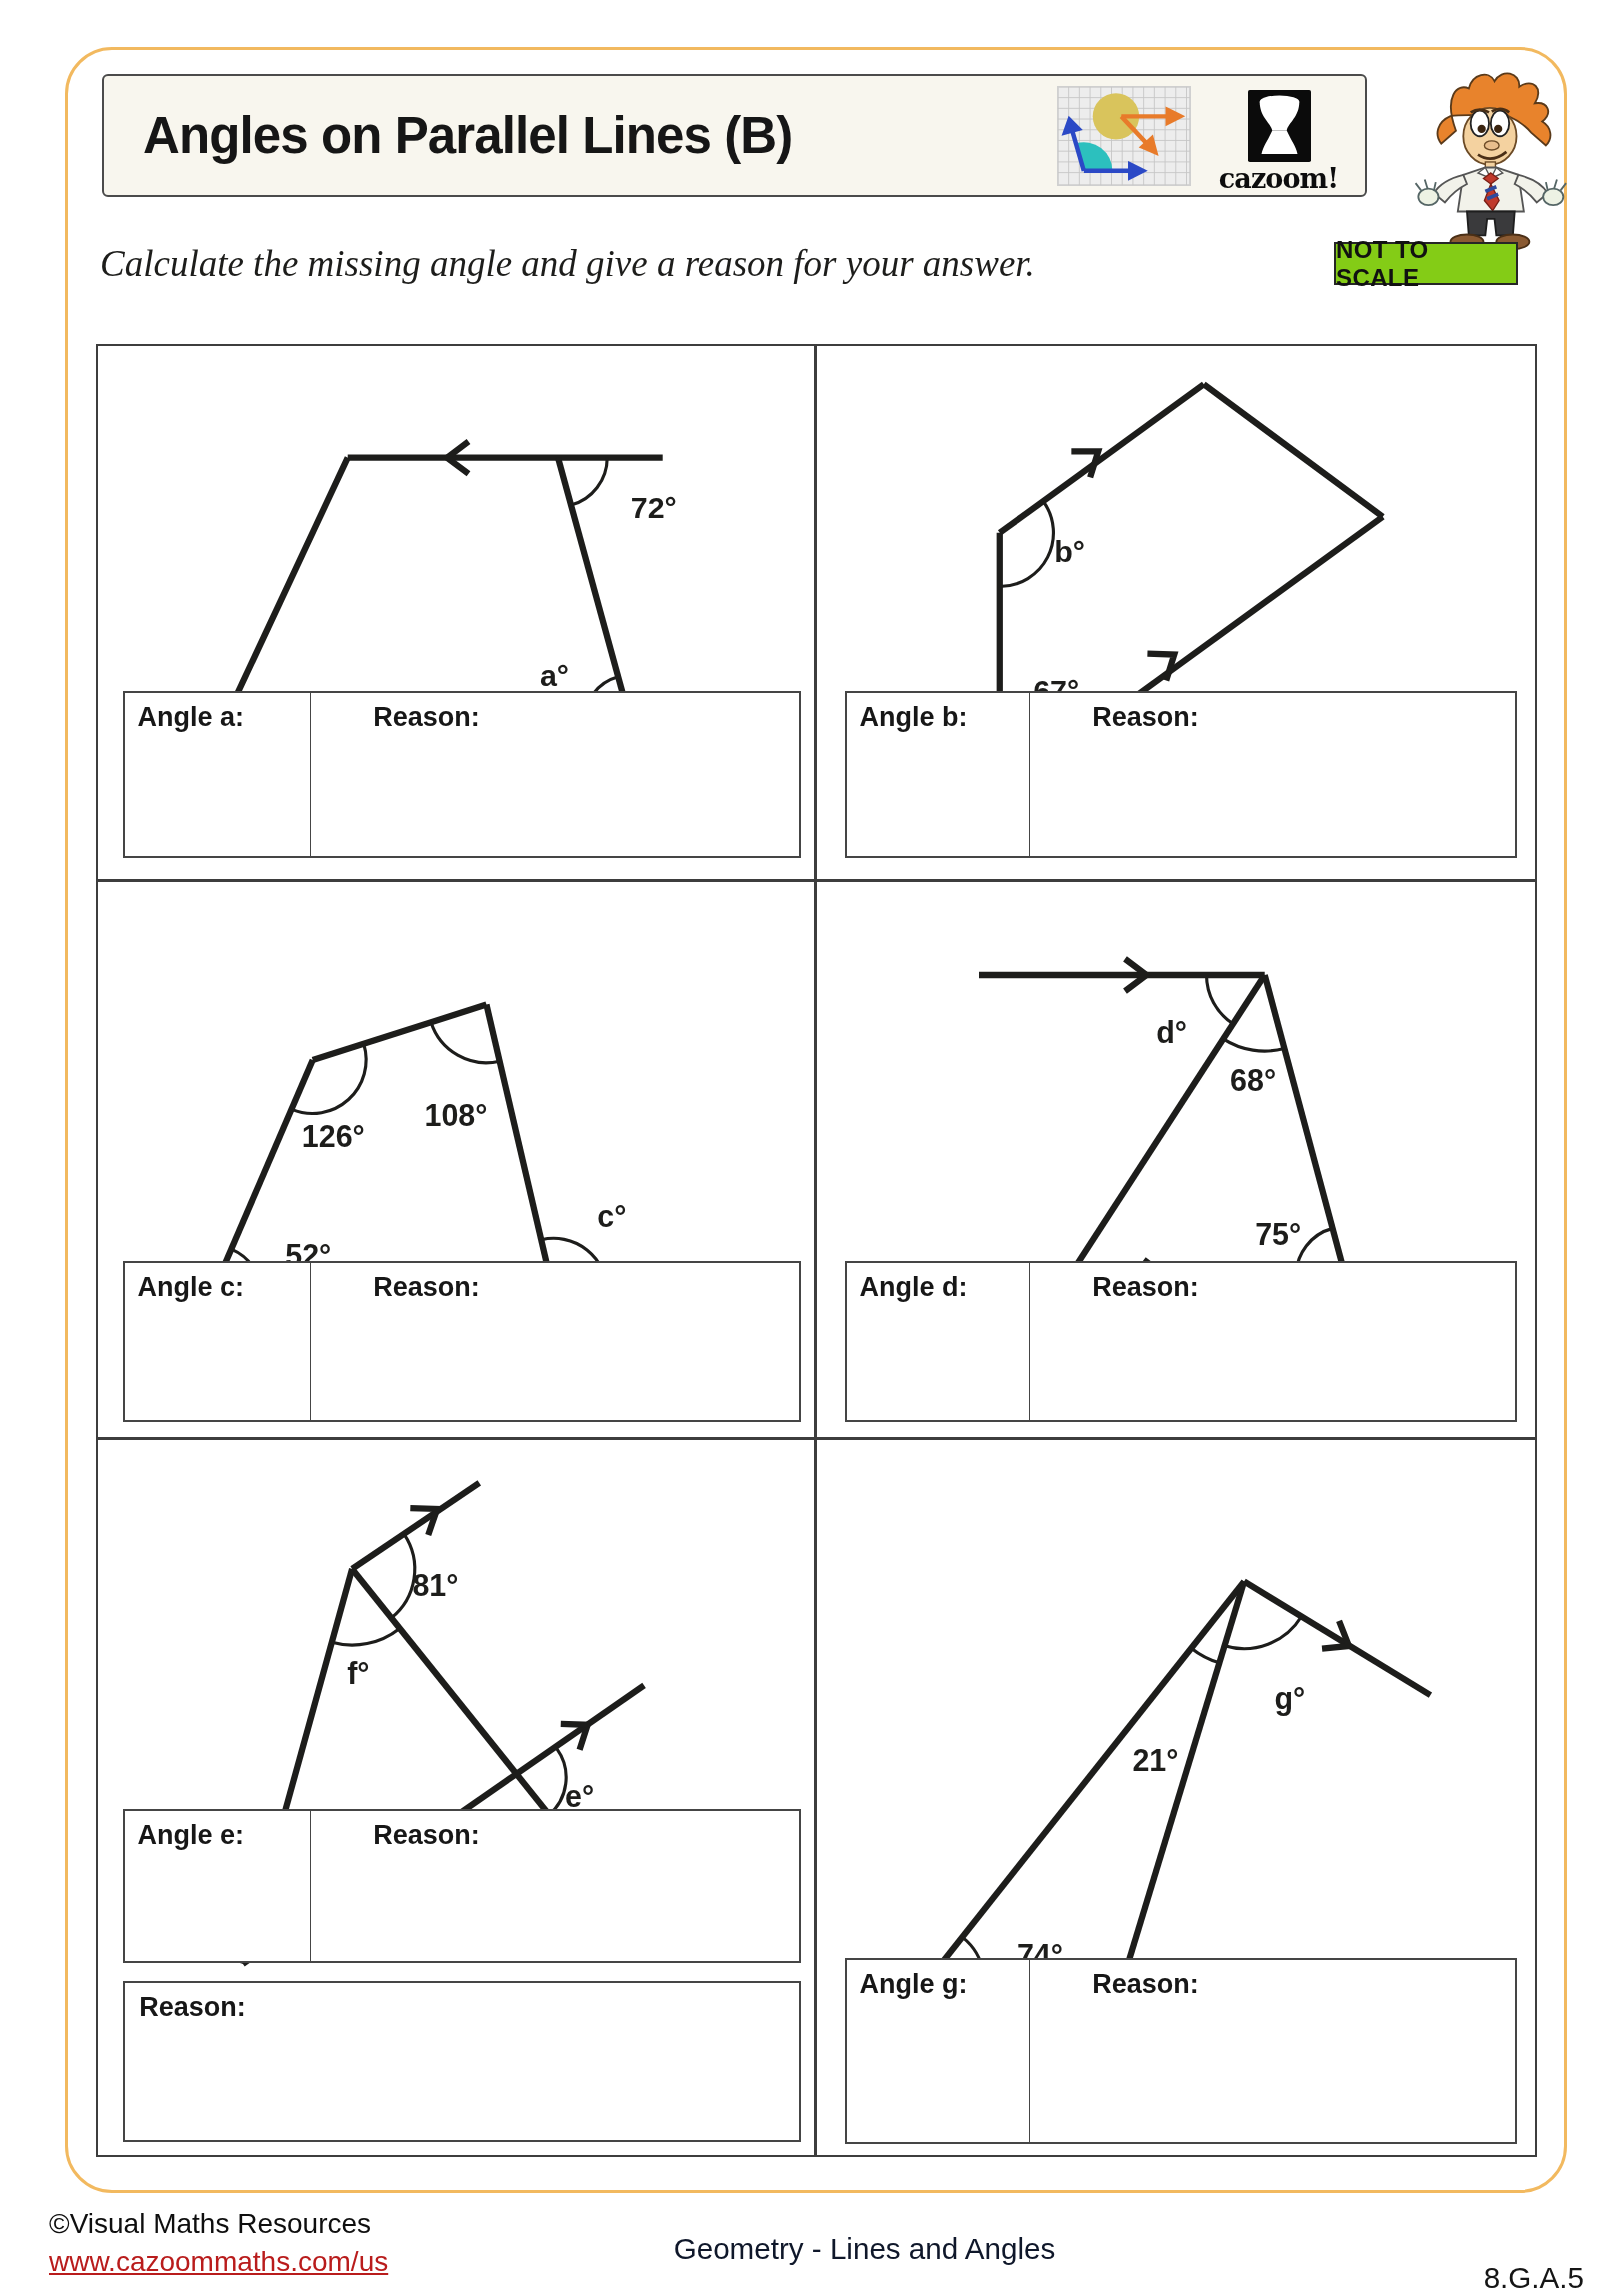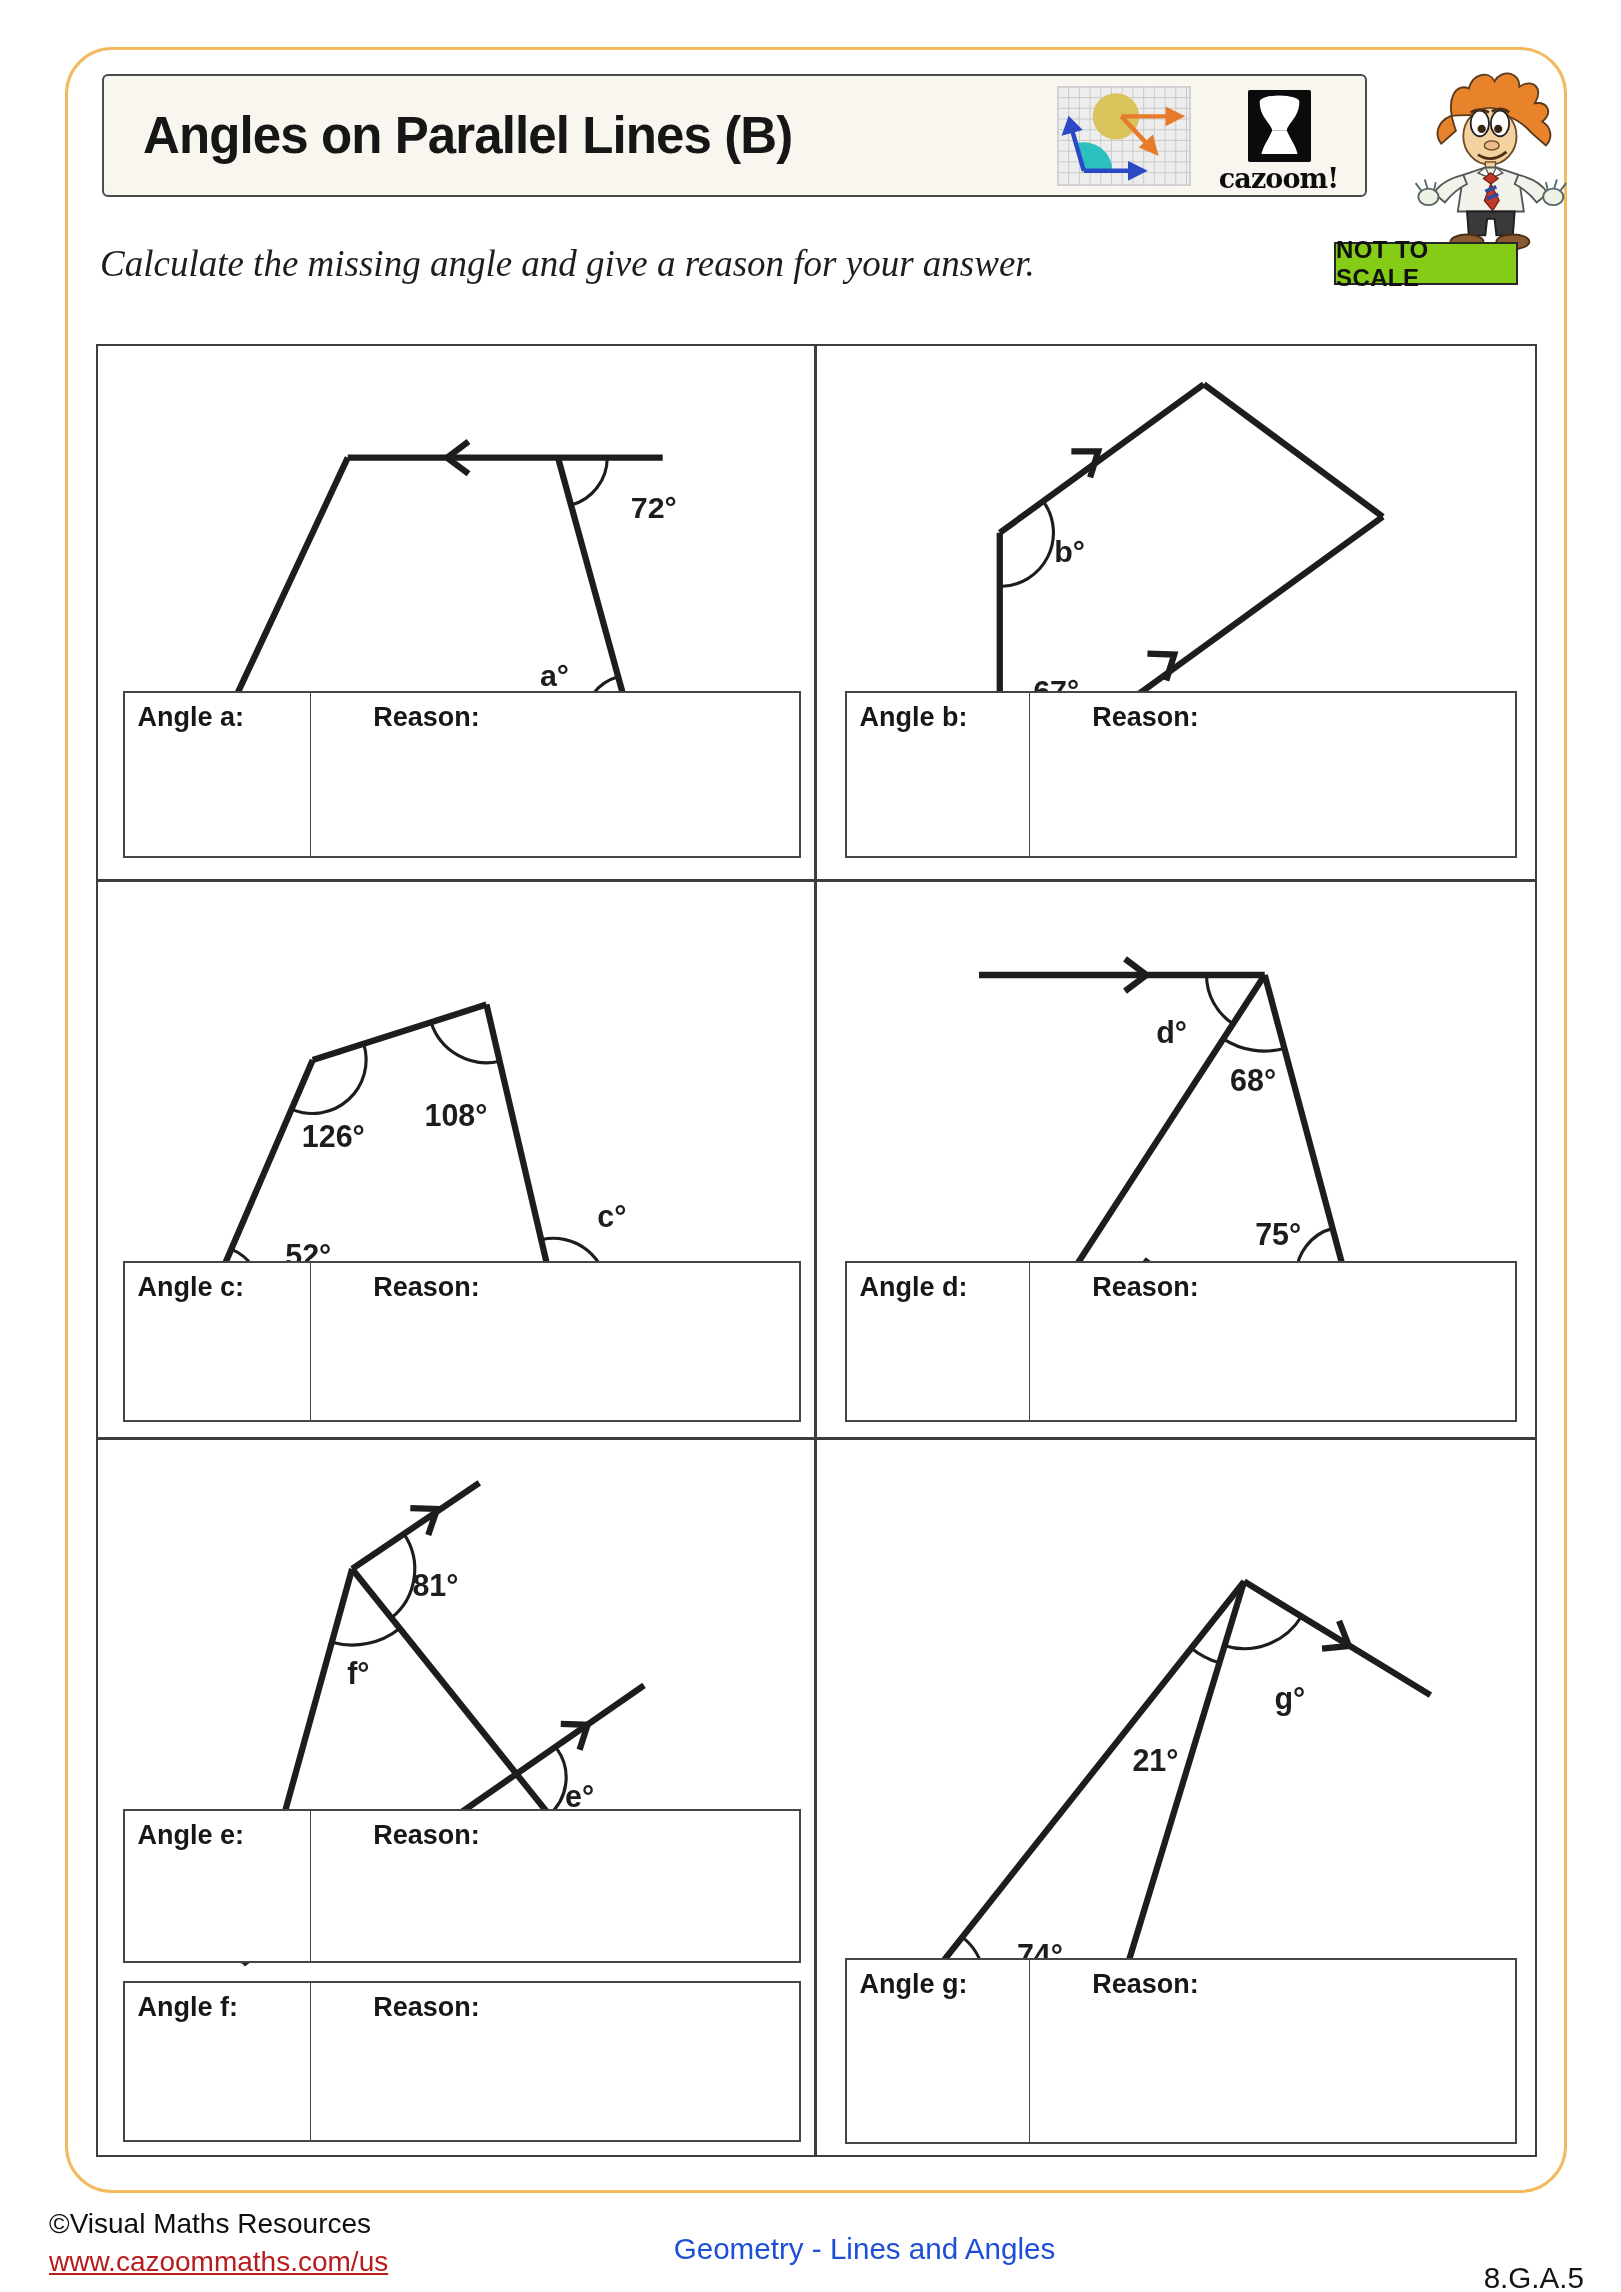--- a/index.html
+++ b/index.html
@@ -55,21 +55,21 @@
   }
   .abox .lcell{
     box-sizing:border-box;border-right:1.8px solid #454545;
     padding:9px 0 0 12.5px;font-weight:bold;font-size:27px;color:#171717;
   }
   .abox .rcell{flex:1;padding:9px 0 0 14.3px;font-weight:bold;font-size:27px;color:#171717;}
   .lw1{width:186px;} .lw2{width:183px;}
   
   #footer-left{left:49px;top:2205px;font-size:28px;line-height:38px;color:#0e0e0e;}
   #footer-link{color:#b91c1c;text-decoration:underline;}
-  #footer-center{left:107px;right:0;top:2232px;text-align:center;font-size:29.6px;color:#1d4ed8;}
+  #footer-center{left:107px;right:0;top:2232px;text-align:center;font-size:29.6px;color:#0f172a;}
   #footer-right{right:38px;top:2232px;font-size:29.6px;color:#151515;margin-top:29px;}
 </style>
 </head>
 <body>
 
 <div class="abs" id="orange-frame"></div>
 
 <div class="abs" id="title-bar">
   <div id="page-title">Angles on Parallel Lines (B)</div>
 </div>
@@ -281,21 +281,20 @@
 </div>
 <div class="abs abox" style="left:845px;top:1261px;width:672px;height:161px">
   <div class="lcell lw2">Angle d:</div>
   <div class="rcell">Reason:</div>
 </div>
 <div class="abs abox" style="left:123px;top:1809px;width:678px;height:154px">
   <div class="lcell lw1">Angle e:</div>
   <div class="rcell">Reason:</div>
 </div>
 <div class="abs abox" style="left:123px;top:1981px;width:678px;height:161px">
-  <div class="lcell lw1">Angle f:</div>
   <div class="rcell">Reason:</div>
 </div>
 <div class="abs abox" style="left:845px;top:1958px;width:672px;height:186px">
   <div class="lcell lw2">Angle g:</div>
   <div class="rcell">Reason:</div>
 </div>
 
 <div class="abs" id="footer-left">
   <div>©Visual Maths Resources</div>
   <a href="#" id="footer-link">www.cazoommaths.com/us</a>

